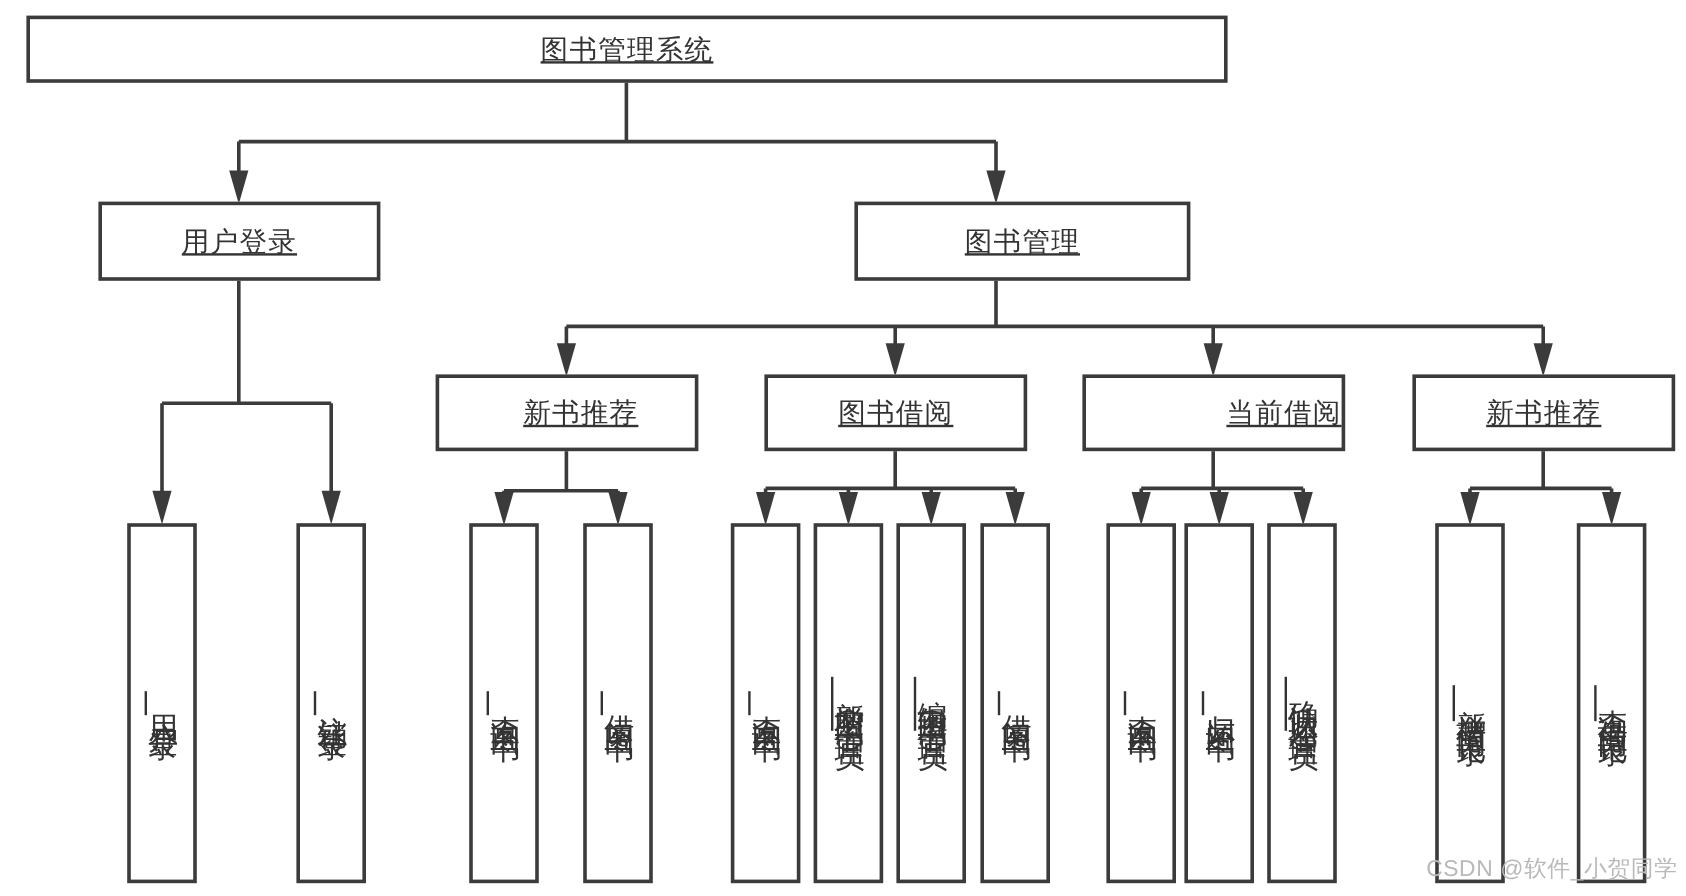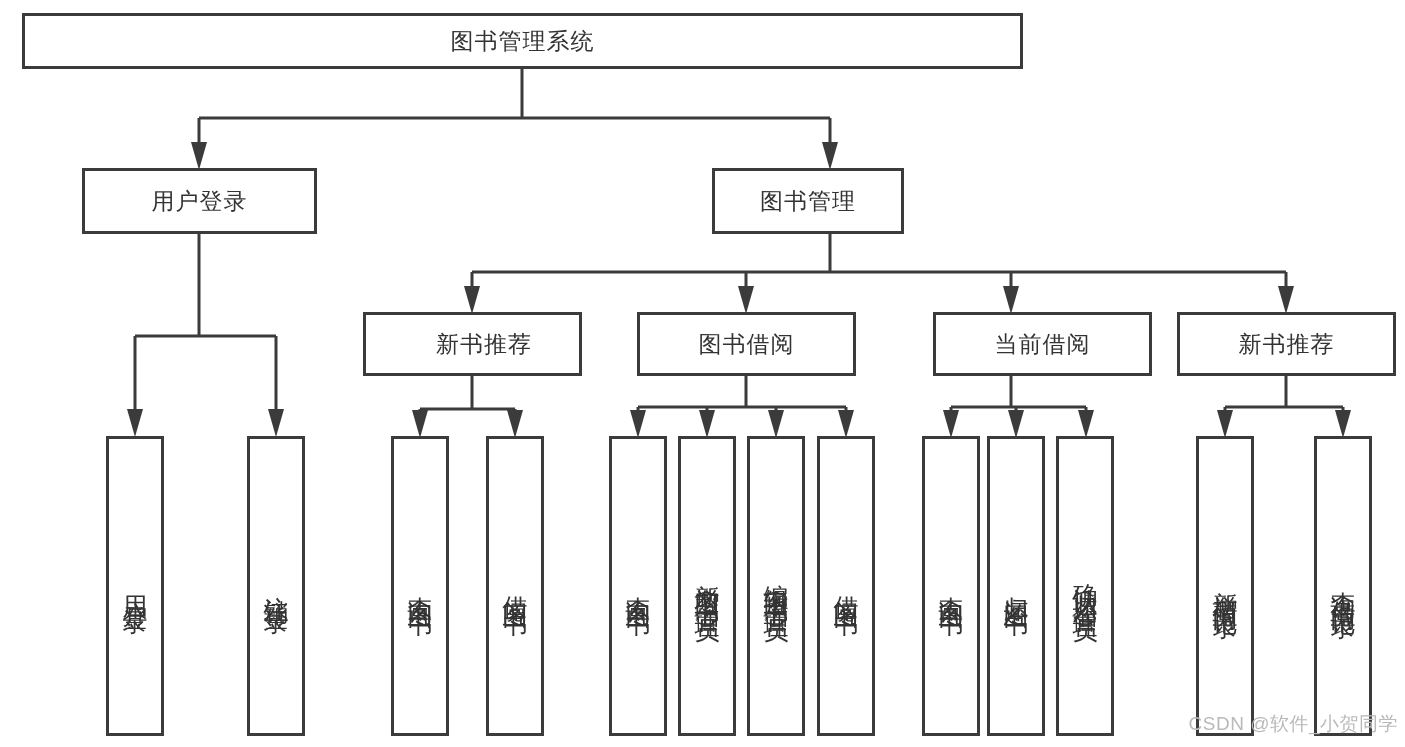--- a/index.html
+++ b/index.html
@@ -24,20 +24,21 @@
   .node {
     position: absolute;
     box-sizing: border-box;
     background: #ffffff;
     border: 3px solid #3b3b3b;
     display: flex;
     align-items: center;
     justify-content: center;
     color: #333333;
     z-index: 2;
+    text-decoration: underline;
   }
   .h-node {
     font-size: 23px;
     letter-spacing: 1px;
     white-space: nowrap;
   }
   .v-node {
     width: 58px;
     top: 436px;
     height: 300px;
@@ -47,26 +48,26 @@
     text-orientation: mixed;
     font-size: 25px;
     letter-spacing: 5px;
     line-height: 1;
     white-space: nowrap;
   }
   
   #box-root       { left: 22px;  top: 13px;  width: 1001px; height: 56px; }
   
   #box-user-login { left: 82px;  top: 168px; width: 235px; height: 66px; }
-  #box-book-mgmt  { left: 712px; top: 168px; width: 192px; height: 66px; }
+  #box-book-mgmt  { left: 712px; top: 168px; width: 280px; height: 66px; }
   
   .l3 { top: 312px; height: 64px; width: 219px; }
   #box-new-books  { left: 363px; padding-left: 23px; }
   #box-borrow     { left: 637px; }
-  #box-current    { left: 933px; }
+  #box-current    { left: 902px; justify-content: flex-end; }
   #box-records    { left: 1177px; }
   
   #leaf-ul-0 { left: 106px; }
   #leaf-ul-1 { left: 247px; }
   #leaf-nb-0 { left: 391px; }
   #leaf-nb-1 { left: 486px; }
   #leaf-br-0 { left: 609px; }
   #leaf-br-1 { left: 678px; }
   #leaf-br-2 { left: 747px; }
   #leaf-br-3 { left: 817px; }

